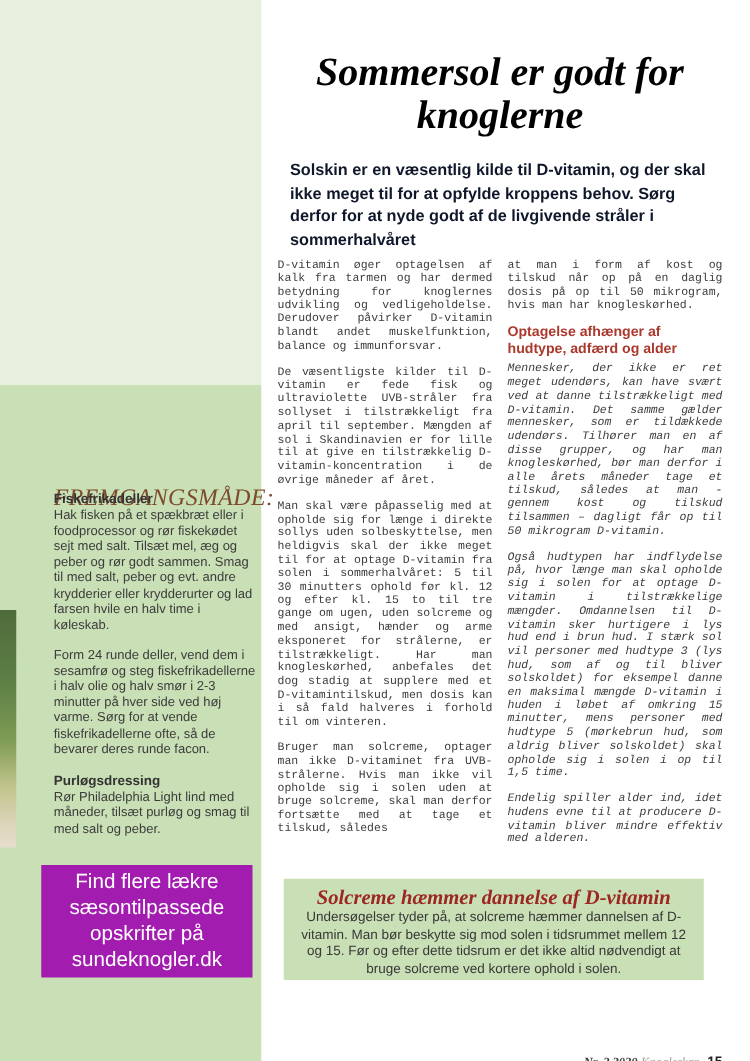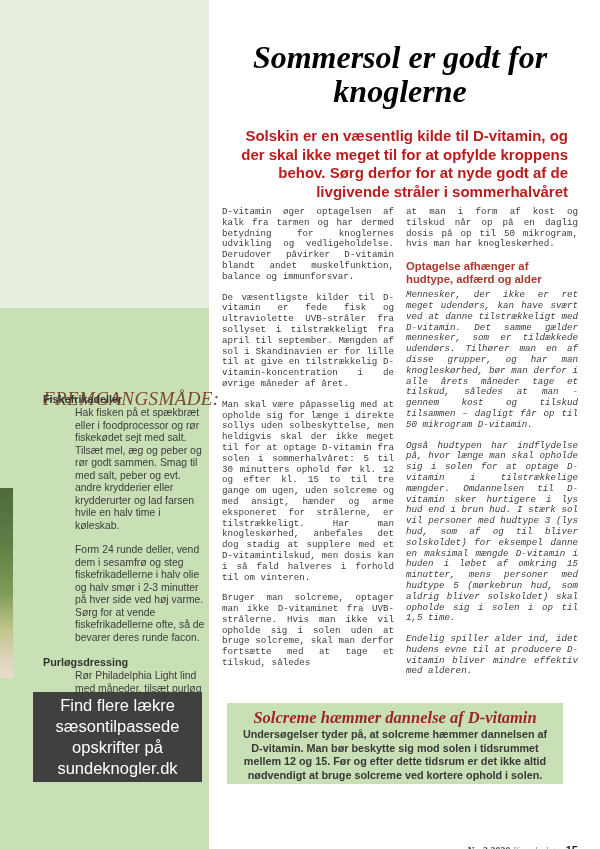--- a/index.html
+++ b/index.html
@@ -36,25 +36,25 @@
     font-style: italic; font-weight: 400;
     font-size: 19px; letter-spacing: 0.4px;
     color: #7c4a2c;
   }
   .recipe {
     position: absolute; left: 43px; top: 393px;
     width: 163px;
     font-size: 10.4px; line-height: 12.5px;
   }
   .recipe h4 { font-size: 10.8px; line-height: 13px; color: #333; margin-bottom: 1px; }
-  .recipe p { margin-bottom: 12px; margin-left: 32px; }
+  .recipe p { margin-bottom: 12px; }
   .promo {
     position: absolute; left: 33px; top: 692px;
     width: 169px; height: 90px;
-    background: #404040;
+    background: #a21caf;
     display: flex; align-items: center; justify-content: center;
     text-align: center;
     color: #ffffff;
     font-size: 16.5px; line-height: 21px;
     padding: 4px 10px;
   }
 
   
   .title {
     position: absolute; left: 230px; top: 40px;
@@ -62,23 +62,23 @@
     font-family: "Liberation Serif", serif;
     font-style: italic; font-weight: 600;
     font-size: 32px; line-height: 34px;
     color: #000000;
     text-align: center;
   }
   .intro {
     position: absolute; left: 232px; top: 127px;
     width: 336px;
     font-weight: 700;
-    font-size: 15px; line-height: 18.5px;
-    text-align: right;
-    color: #b91c1c;
+    font-size: 13px; line-height: 18.5px;
+    text-align: left;
+    color: #0f172a;
   }
 
   
   .columns {
     position: absolute; left: 222px; top: 207px;
     width: 356px;
     display: flex; gap: 12px;
   }
   .col { width: 172px; font-size: 9.2px; line-height: 10.8px; text-align: justify; }
   .col p { margin-bottom: 10px; font-family: Liberation Mono, monospace; }
@@ -100,21 +100,21 @@
     padding-top: 5px;
   }
   .callout h2 {
     font-family: "Liberation Serif", serif;
     font-style: italic; font-weight: 600;
     font-size: 16.5px; line-height: 19px;
     color: #9c2621;
   }
   .callout p {
     margin-top: 1px;
-    font-weight: 700;
+    font-weight: 400;
     font-size: 10.8px; line-height: 13.5px;
     color: #383838;
     padding: 0 14px;
   }
 
   
   .footer {
     position: absolute; right: 22px; top: 844px;
     font-size: 10px;
     white-space: nowrap;

